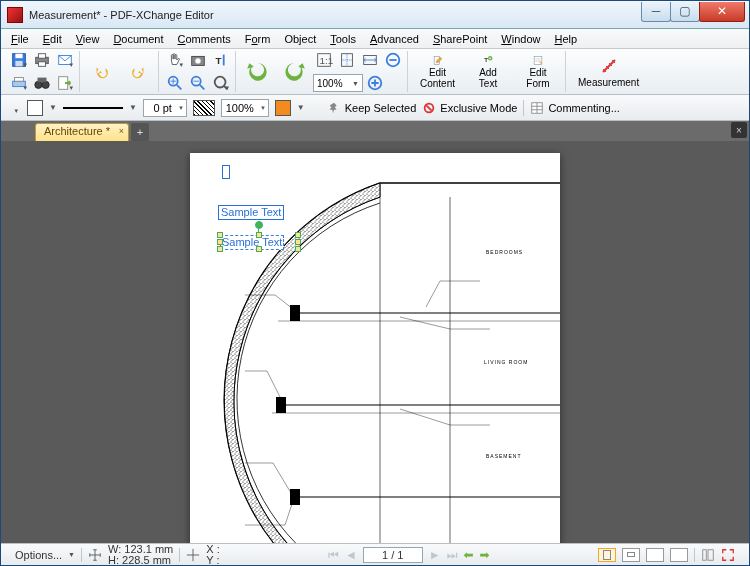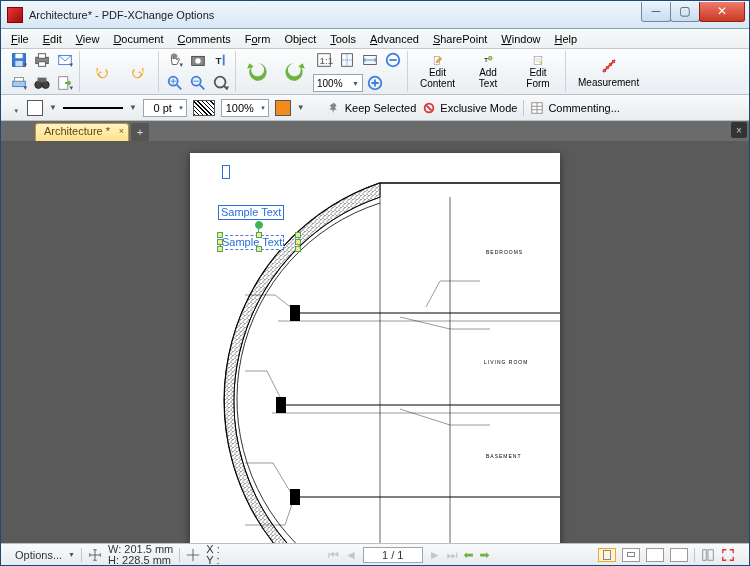--- a/index.html
+++ b/index.html
@@ -68,21 +68,21 @@
 svg.ico{width:18px;height:18px;}
 .labelbtn svg.ico{width:20px;height:20px;}
 </style>
 </head>
 <body>
 
 <div class="window">
 
   <div class="titlebar">
     <div class="appicon"></div>
-    <div class="title">Architecture* - PDF-XChange Options</div>
+    <div class="title">Measurement* - PDF-XChange Editor</div>
     <div class="winbtns">
       <div class="winbtn">─</div>
       <div class="winbtn">▢</div>
       <div class="winbtn close">✕</div>
     </div>
   </div>
 
   <div class="menubar">
     <span><u>F</u>ile</span>
     <span><u>E</u>dit</span>
@@ -415,21 +415,21 @@
   </div>
 
   <div class="statusbar">
     <span>Options...</span>
       <span style="font-size:7px;color:#555">▼</span>
     <div class="sep"></div>
     <svg class="ico" style="width:14px;height:14px" viewBox="0 0 16 16">
         <path d="M2 8h12M2 6v4M14 6v4M8 2v12M6 2h4M6 14h4" stroke="#555" fill="none"></path>
       </svg>
     <div style="display:flex;flex-direction:column;line-height:1;font-size:9px;">
-      <span>W: 201.5 mm</span>
+      <span>W: 123.1 mm</span>
       <span>H: 228.5 mm</span>
     </div>
     <div class="sep"></div>
     <svg class="ico" style="width:14px;height:14px" viewBox="0 0 16 16">
         <path d="M8 1v14M1 8h14" stroke="#555"></path>
       </svg>
     <div style="display:flex;flex-direction:column;line-height:1;font-size:9px;">
       <span>X :</span>
       <span>Y :</span>
     </div>

